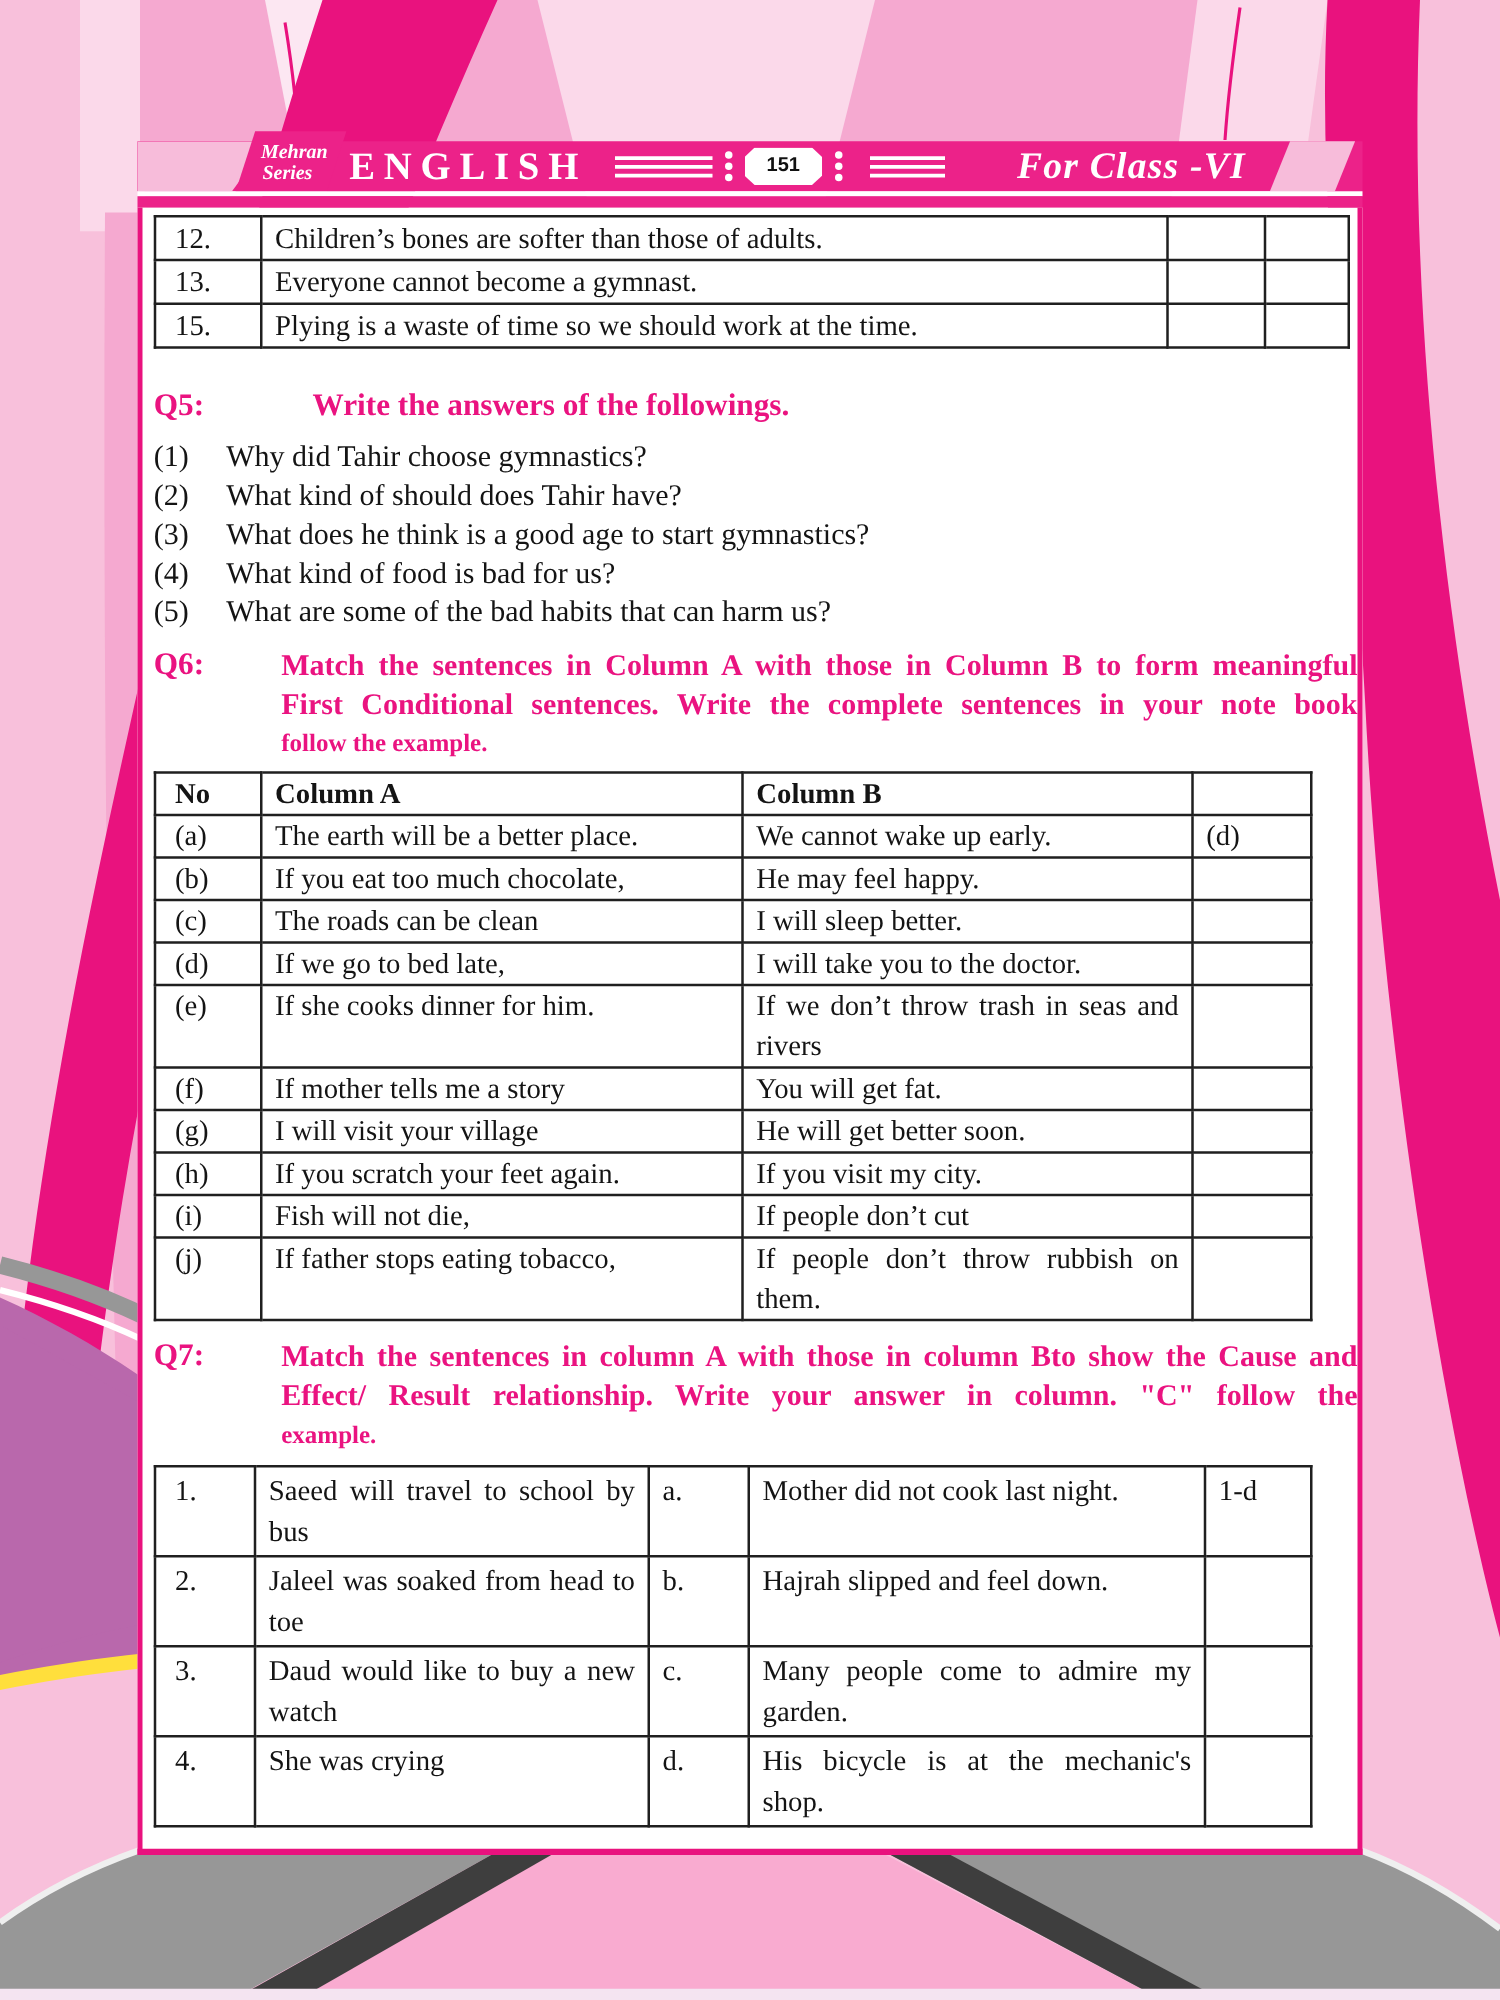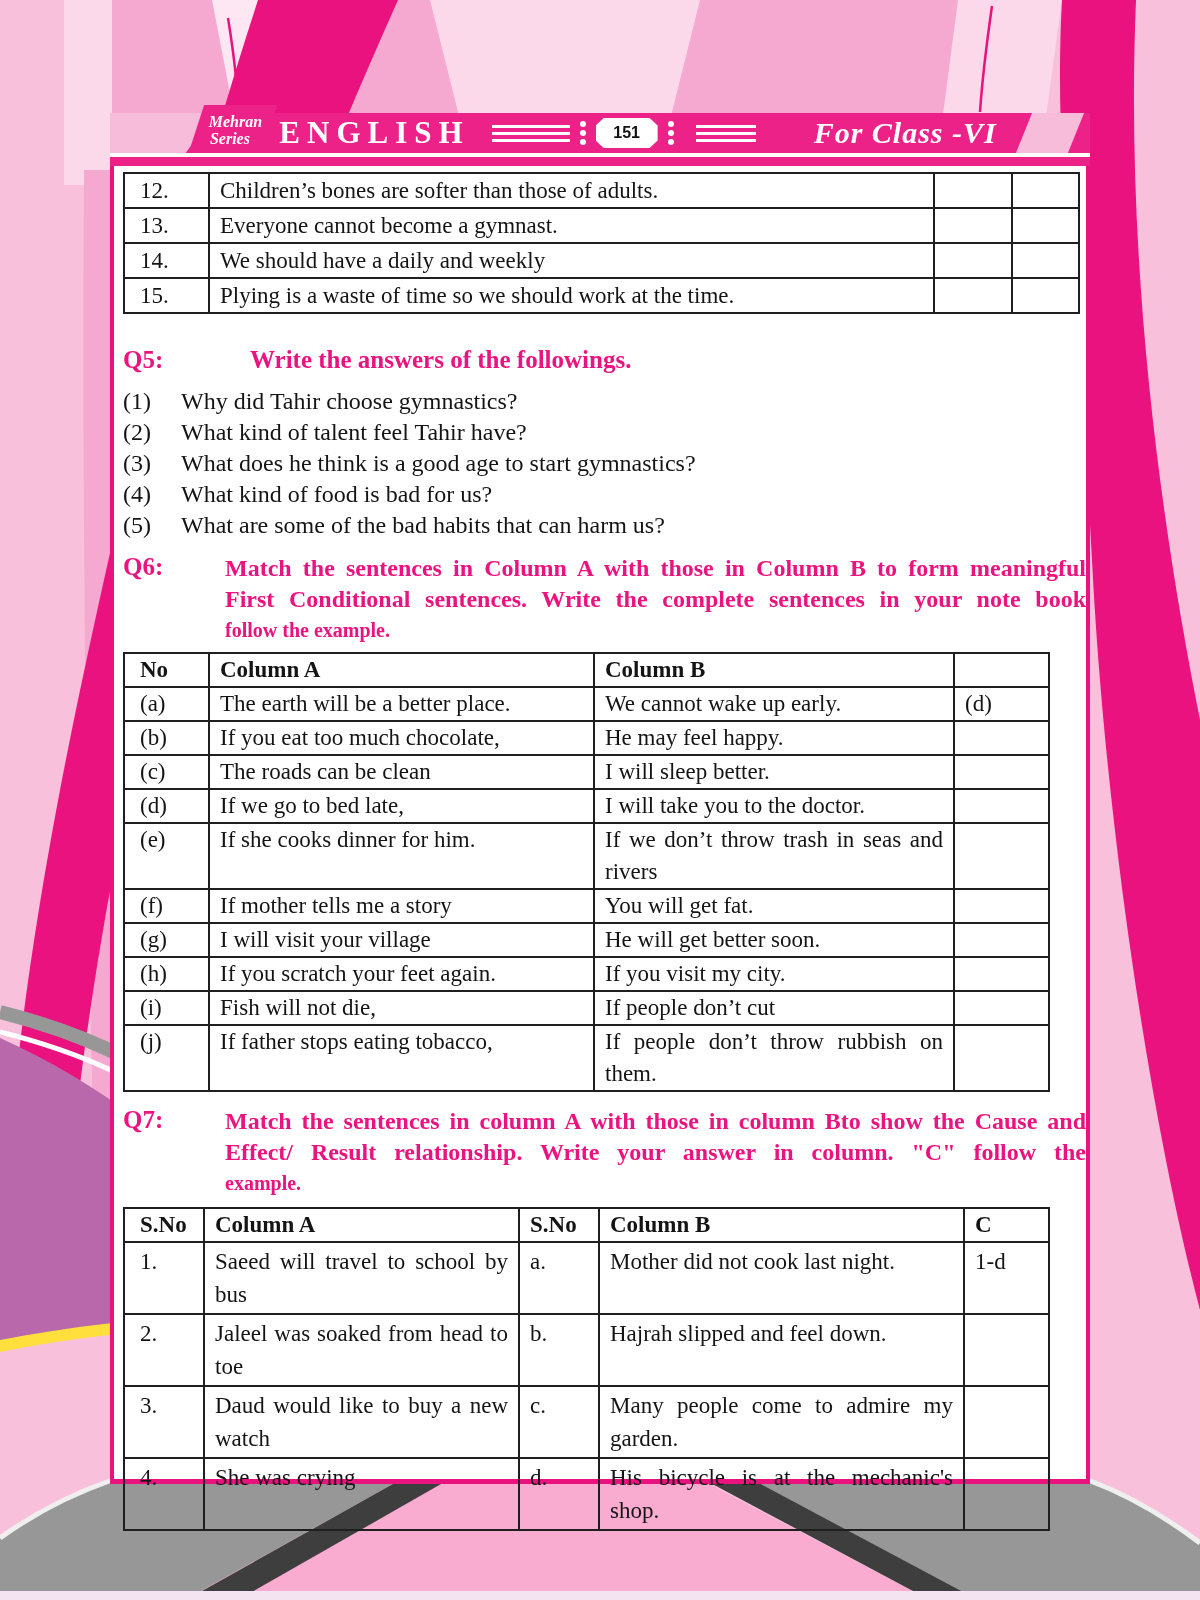--- a/index.html
+++ b/index.html
@@ -178,46 +178,40 @@
           <td></td>
           <td></td>
         </tr>
     <tr>
           <td class="num">13.</td>
           <td>Everyone cannot become a gymnast.</td>
           <td></td>
           <td></td>
         </tr>
     <tr>
-          <td class="num">14.</td>
-          <td>We should have a daily and weekly</td>
-          <td></td>
-          <td></td>
-        </tr>
-    <tr>
           <td class="num">15.</td>
           <td>Plying is a waste of time so we should work at the time.</td>
           <td></td>
           <td></td>
         </tr>
   </tbody>
     </table>
 
   <div class="q-heading q5-head">
     <div class="q-label">Q5:</div>
     <div class="q-title">Write the answers of the followings.</div>
   </div>
   <div class="q5-list">
     <div class="q5-item">
         <span class="no">(1)</span>
         <span>Why did Tahir choose gymnastics?</span>
       </div>
     <div class="q5-item">
         <span class="no">(2)</span>
-        <span>What kind of talent feel Tahir have?</span>
+        <span>What kind of should does Tahir have?</span>
       </div>
     <div class="q5-item">
         <span class="no">(3)</span>
         <span>What does he think is a good age to start gymnastics?</span>
       </div>
     <div class="q5-item">
         <span class="no">(4)</span>
         <span>What kind of food is bad for us?</span>
       </div>
     <div class="q5-item">
@@ -321,27 +315,20 @@
   </div>
   <table class="q7-table">
     <colgroup>
         <col style="width:80px">
         <col style="width:315px">
         <col style="width:80px">
         <col style="width:365px">
         <col style="width:85px">
       </colgroup>
     <tbody>
-        <tr class="hrow">
-      <th class="num">S.No</th>
-      <th>Column A</th>
-      <th>S.No</th>
-      <th>Column B</th>
-      <th>C</th>
-    </tr>
     <tr>
       <td class="num">1.</td>
       <td class="just">Saeed will travel to school by bus</td>
       <td>a.</td>
       <td>Mother did not cook last night.</td>
       <td>1-d</td>
     </tr>
     <tr>
       <td class="num">2.</td>
       <td class="just">Jaleel was soaked from head to toe</td>

